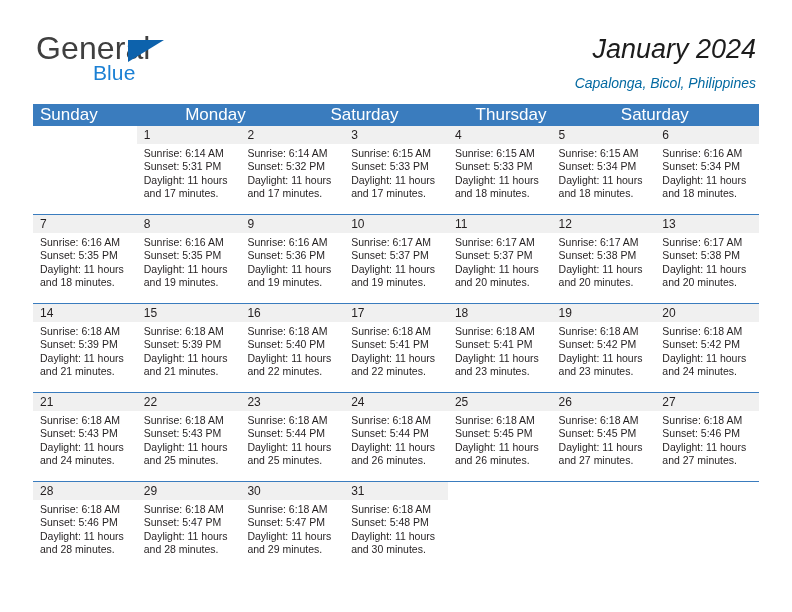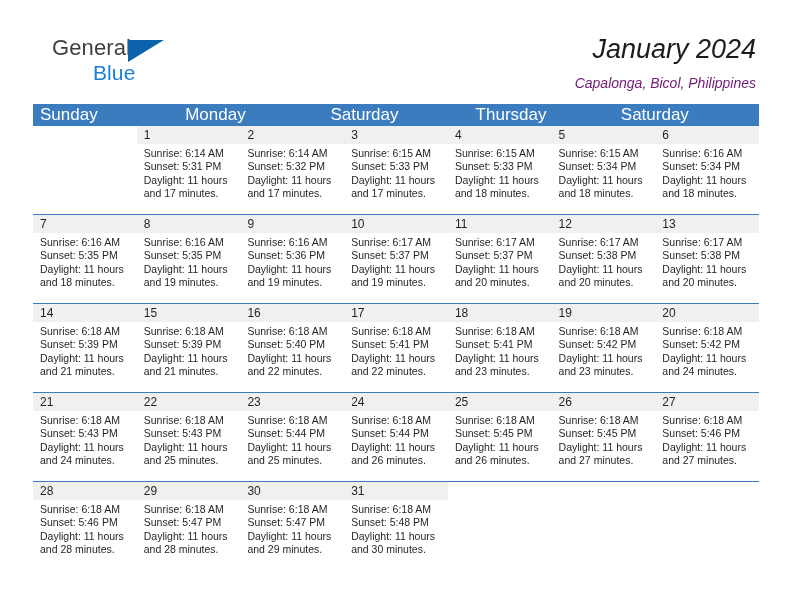--- a/index.html
+++ b/index.html
@@ -16,24 +16,23 @@
   .header {
     position: absolute; left: 0; top: 0;
     width: 792px; height: 100px;
   }
   .logo {
     position: absolute; left: 36px; top: 34px;
     width: 220px; height: 56px;
   }
   .logo-general {
     position: absolute; left: 0; top: 0;
-    font-size: 22px; letter-spacing: .1px;
+    font-size: 32px; letter-spacing: .1px;
     color: #3f3f3f;
     line-height: 28px;
-    margin-left: 16px;
   }
   .logo-triangle {
     position: absolute; left: 92px; top: 6px;
     width: 0; height: 0;
     border-left: 36px solid #0d62ac;
     border-bottom: 22px solid transparent;
   }
   .logo-blue {
     position: absolute; left: 57px; top: 25px;
     font-size: 21px; letter-spacing: .1px;
@@ -46,21 +45,21 @@
     text-align: right;
     font-style: italic;
   }
   .cal-title {
     font-size: 27px; font-weight: normal;
     color: #1c1c1c; line-height: 34px;
     white-space: nowrap;
   }
   .cal-subtitle {
     margin-top: 8px;
-    font-size: 14px; color: #701a75;
+    font-size: 14px; color: #0369a1;
     line-height: 18px; white-space: nowrap;
   }
 
   
   .calendar {
     position: absolute; left: 33px; top: 104px;
     width: 726px;
   }
   .weekdays {
     display: flex;

